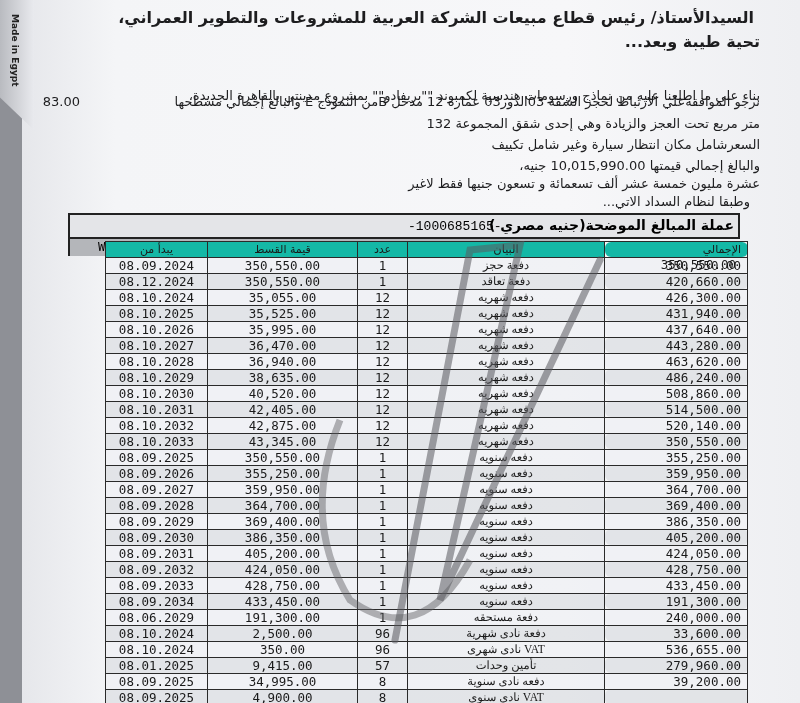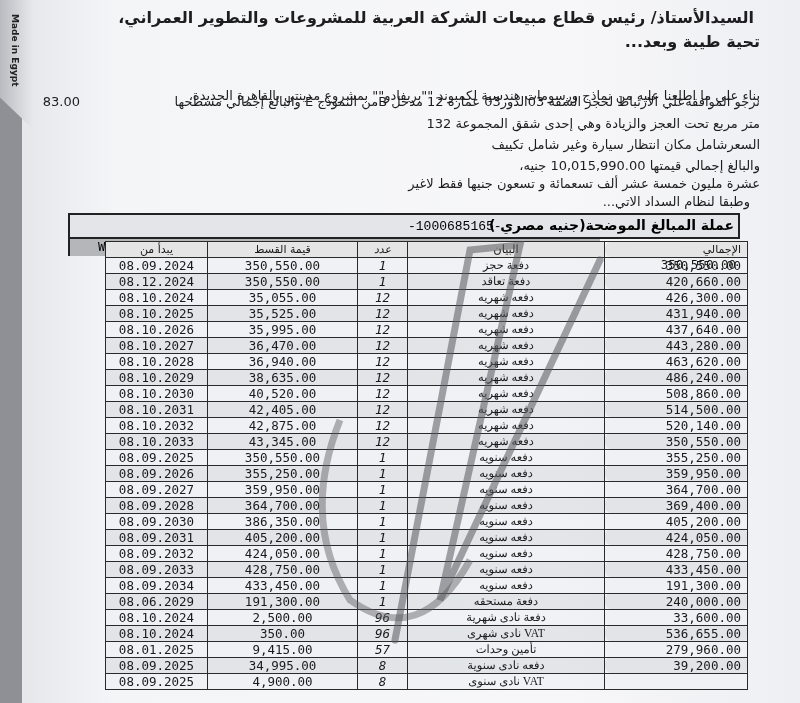--- a/index.html
+++ b/index.html
@@ -33,26 +33,26 @@
   .codes {
     position:absolute; left:68px; top:239px; width:530px; height:17px; background:#b4b6ba;
     border-left:2px solid #222; font-family:"DejaVu Sans Mono", monospace; font-size:12px;
   }
   .codes span { position:absolute; top:1px; }
   table {
     position:absolute; left:105px; top:228px; border-collapse:collapse;
     font-family:"DejaVu Sans Mono", monospace; font-size:12.5px; color:#1a1a1a;
   }
   td, th { border:1.5px solid #2a2a2a; height:15.9px; padding:0 6px; box-sizing:border-box; }
-  th { background:#e5e5e5; font-weight:normal; font-family:"DejaVu Sans", sans-serif; font-size:11px; direction:rtl; }
+  th { background:#14b8a6; font-weight:normal; font-family:"DejaVu Sans", sans-serif; font-size:11px; direction:rtl; }
   tbody tr:nth-child(odd) td { background:rgba(240,241,244,0.9); }
   tbody tr:nth-child(even) td { background:rgba(224,226,230,0.9); }
   .c-date { width:102px; text-align:center; }
   .c-inst { width:150px; text-align:center; }
-  .c-cnt { width:50px; text-align:center;font-style:italic; }
+  .c-cnt { width:50px; text-align:center; }
   .c-desc { width:197px; text-align:center; font-family:Liberation Serif, serif; font-size:11.5px; direction:rtl; }
   .c-total { width:143px; text-align:right;border-radius:6px; }
   .stamp { position:absolute; left:0; top:0; pointer-events:none; }
 </style>
 </head>
 <body>
 
 <div class="paper"></div>
 <div class="tag">
   <span class="tag-text">Made in Egypt</span>
@@ -197,20 +197,27 @@
         <td class="c-total">364,700.00</td>
       </tr>
       <tr>
         <td class="c-date">08.09.2028</td>
         <td class="c-inst">364,700.00</td>
         <td class="c-cnt">1</td>
         <td class="c-desc">دفعه سنويه</td>
         <td class="c-total">369,400.00</td>
       </tr>
       <tr>
+        <td class="c-date">08.09.2029</td>
+        <td class="c-inst">369,400.00</td>
+        <td class="c-cnt">1</td>
+        <td class="c-desc">دفعه سنويه</td>
+        <td class="c-total">386,350.00</td>
+      </tr>
+      <tr>
         <td class="c-date">08.09.2030</td>
         <td class="c-inst">386,350.00</td>
         <td class="c-cnt">1</td>
         <td class="c-desc">دفعه سنويه</td>
         <td class="c-total">405,200.00</td>
       </tr>
       <tr>
         <td class="c-date">08.09.2031</td>
         <td class="c-inst">405,200.00</td>
         <td class="c-cnt">1</td>

